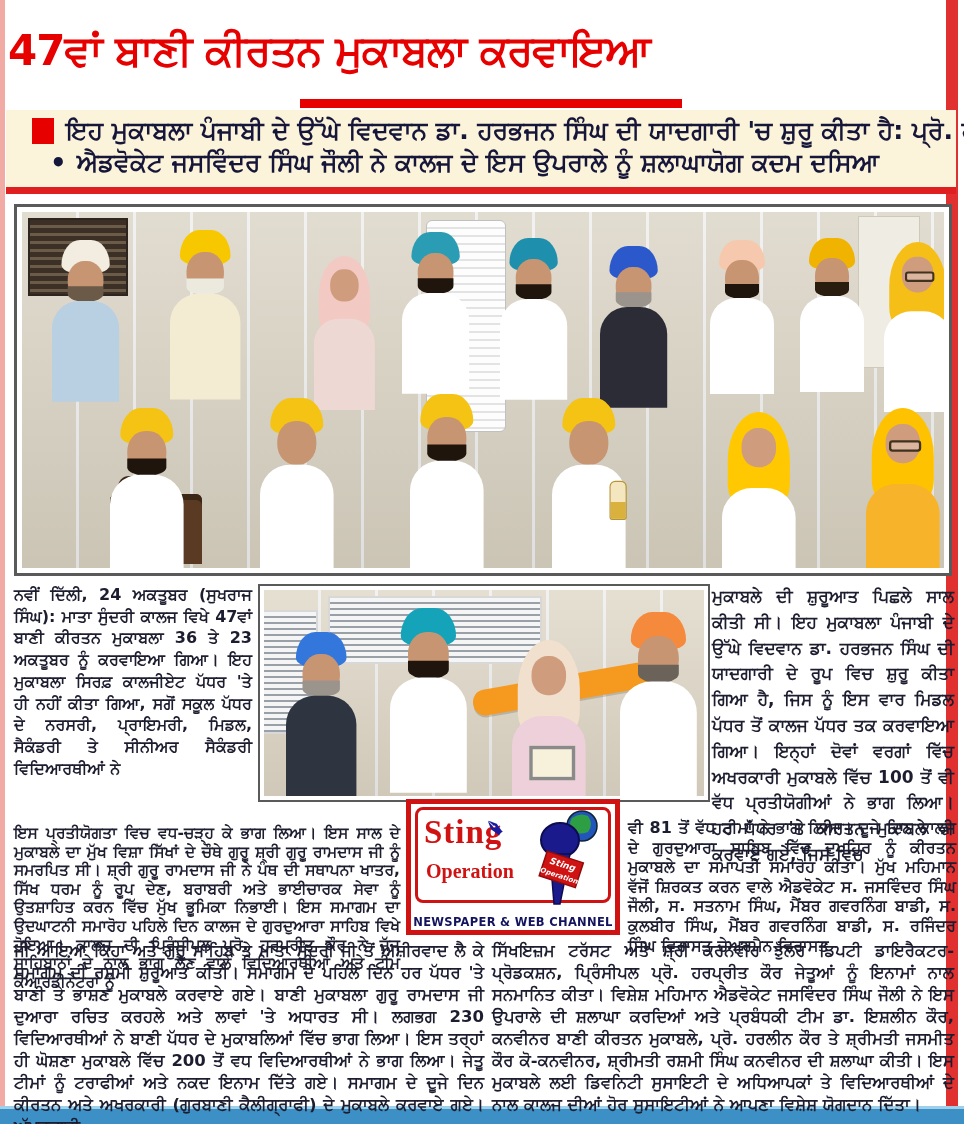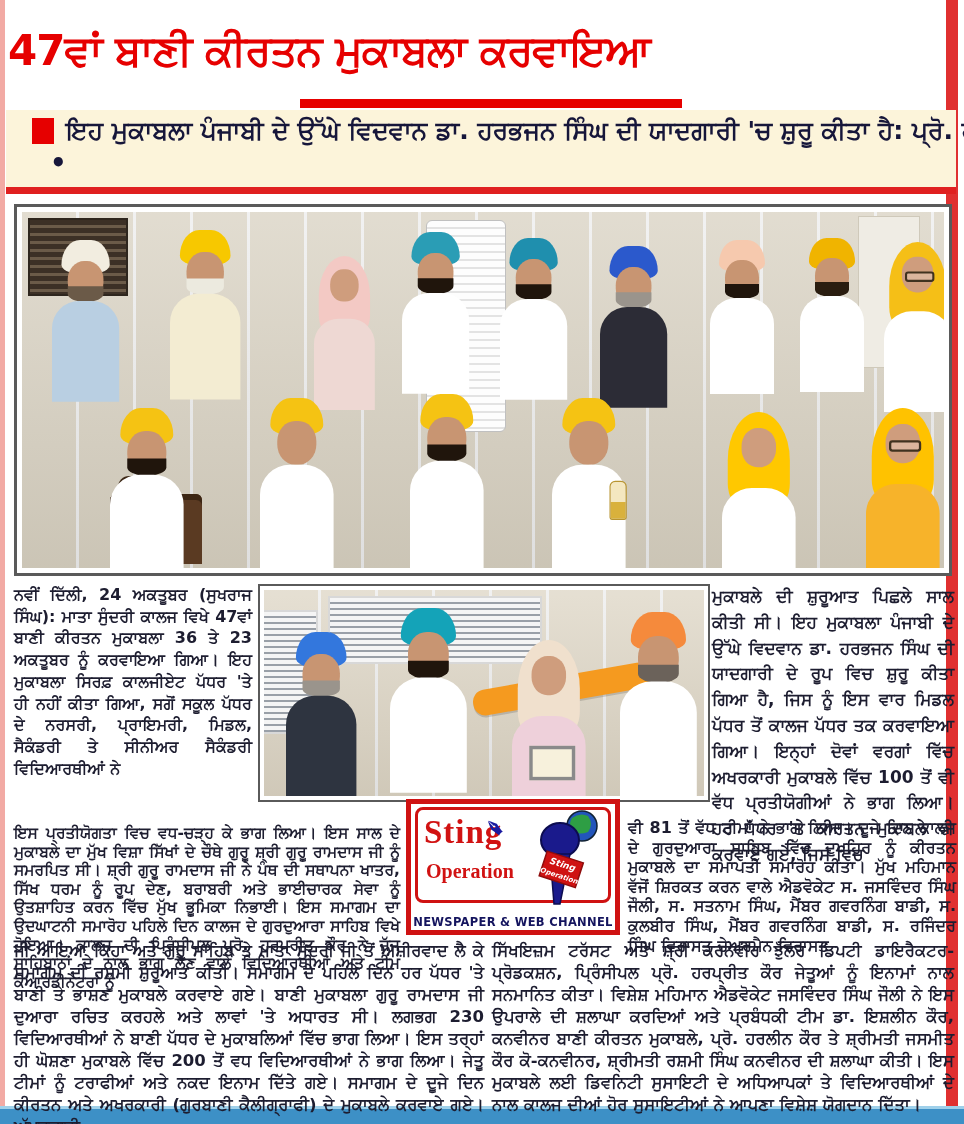--- a/index.html
+++ b/index.html
@@ -89,20 +89,21 @@
   </div>
   <div class="headline-underline"></div>
 
   <div class="subhead">
     <div class="row1">
       <span class="red-square"></span>
       <span class="t1">ਇਹ ਮੁਕਾਬਲਾ ਪੰਜਾਬੀ ਦੇ ਉੱਘੇ ਵਿਦਵਾਨ ਡਾ. ਹਰਭਜਨ ਸਿੰਘ ਦੀ ਯਾਦਗਾਰੀ 'ਚ ਸ਼ੁਰੂ ਕੀਤਾ ਹੈ: ਪ੍ਰੋ. ਹਰਪ੍ਰੀਤ ਕੌਰ</span>
     </div>
     <div class="row2">
       <span class="bullet">•</span>
+      <span class="t2">ਐਡਵੋਕੇਟ ਜਸਵਿੰਦਰ ਸਿੰਘ ਜੌਲੀ ਨੇ ਕਾਲਜ ਦੇ ਇਸ ਉਪਰਾਲੇ ਨੂੰ ਸ਼ਲਾਘਾਯੋਗ ਕਦਮ ਦਸਿਆ</span>
     </div>
   </div>
 
   <div class="photo-frame" style="left:14px;top:204px;width:938px;height:372px;">
     <div class="scene" id="scene-main" style="background: linear-gradient(rgba(255, 255, 255, 0.25), rgba(0, 0, 0, 0.06)), repeating-linear-gradient(90deg, rgb(216, 209, 193) 0px, rgb(216, 209, 193) 54px, rgba(0, 0, 0, 0.07) 54px, rgba(0, 0, 0, 0.07) 57px);">
         <div class="prop prop-window" style="left: 6px; top: 6px; width: 96px; height: 74px;"></div>
         <div class="prop prop-ac" style="left: 404px; top: 8px; width: 78px; height: 210px;"></div>
         <div class="prop prop-door" style="left: 836px; top: 4px; width: 60px; height: 150px;"></div>
         <div class="prop prop-chair" style="left: 88px; top: 282px; width: 92px; height: 70px;"></div>
         <div class="prop prop-knob" style="left: 96px; top: 264px; width: 22px; height: 22px;"></div>

